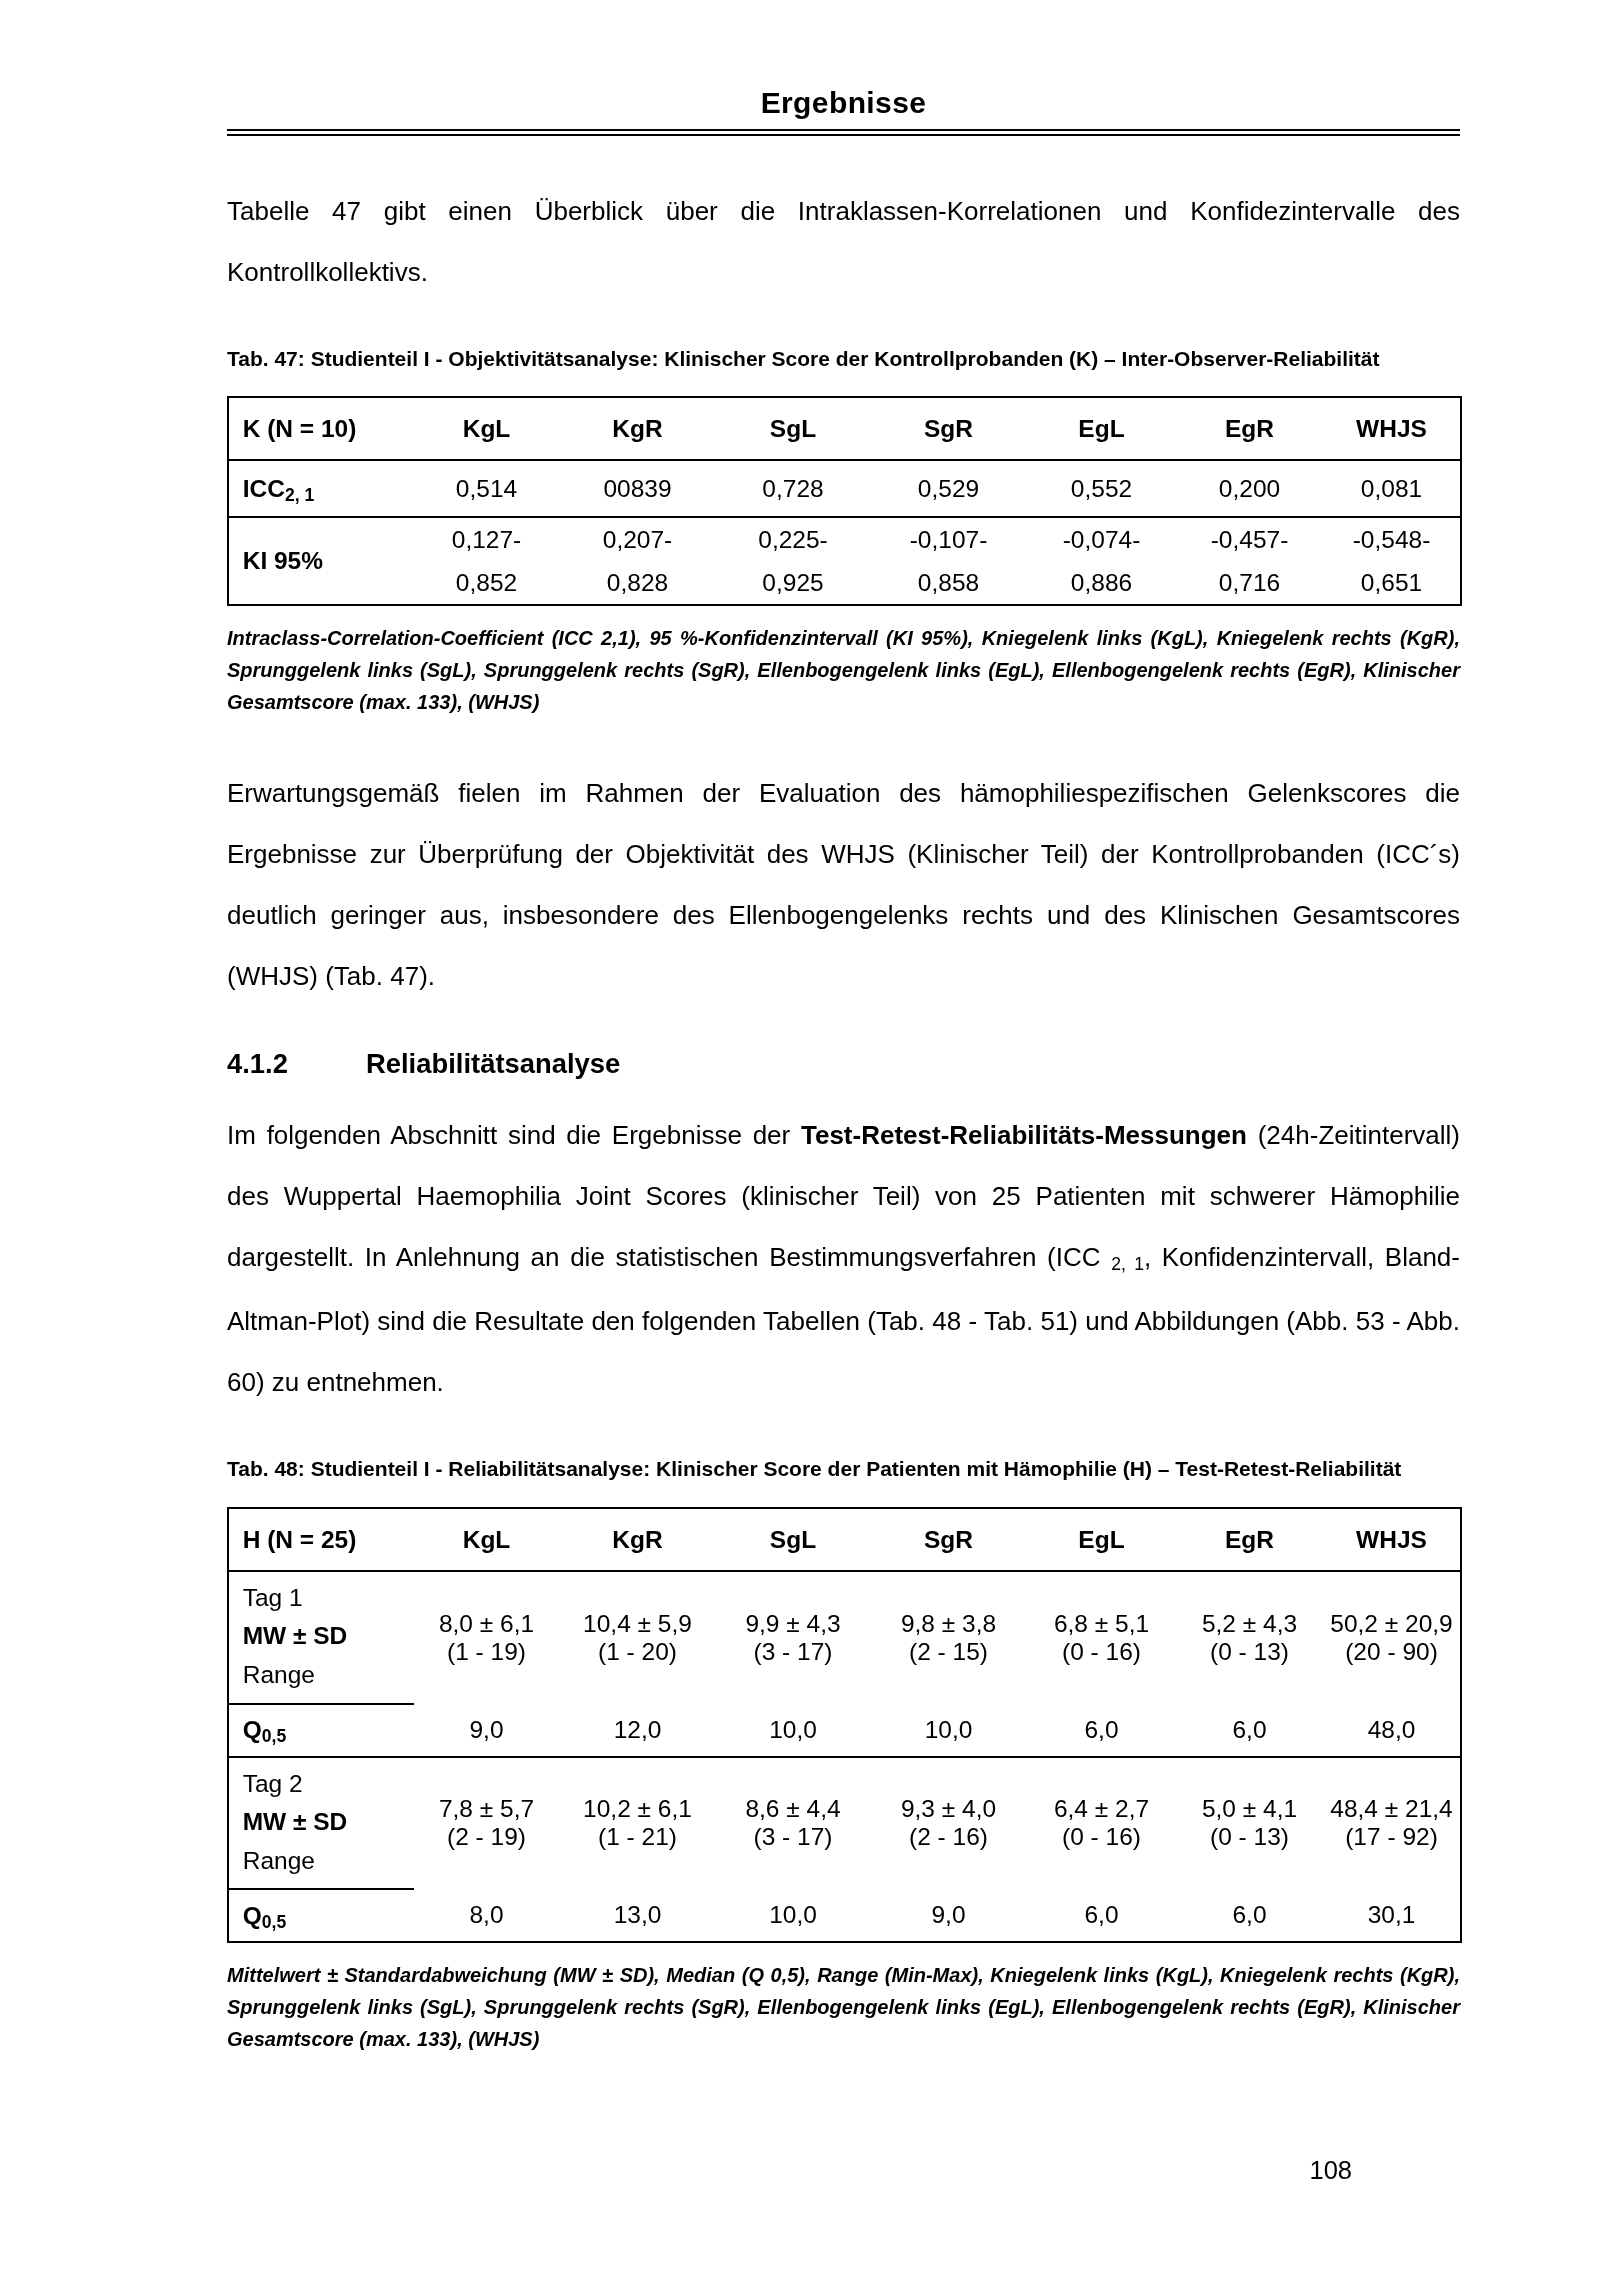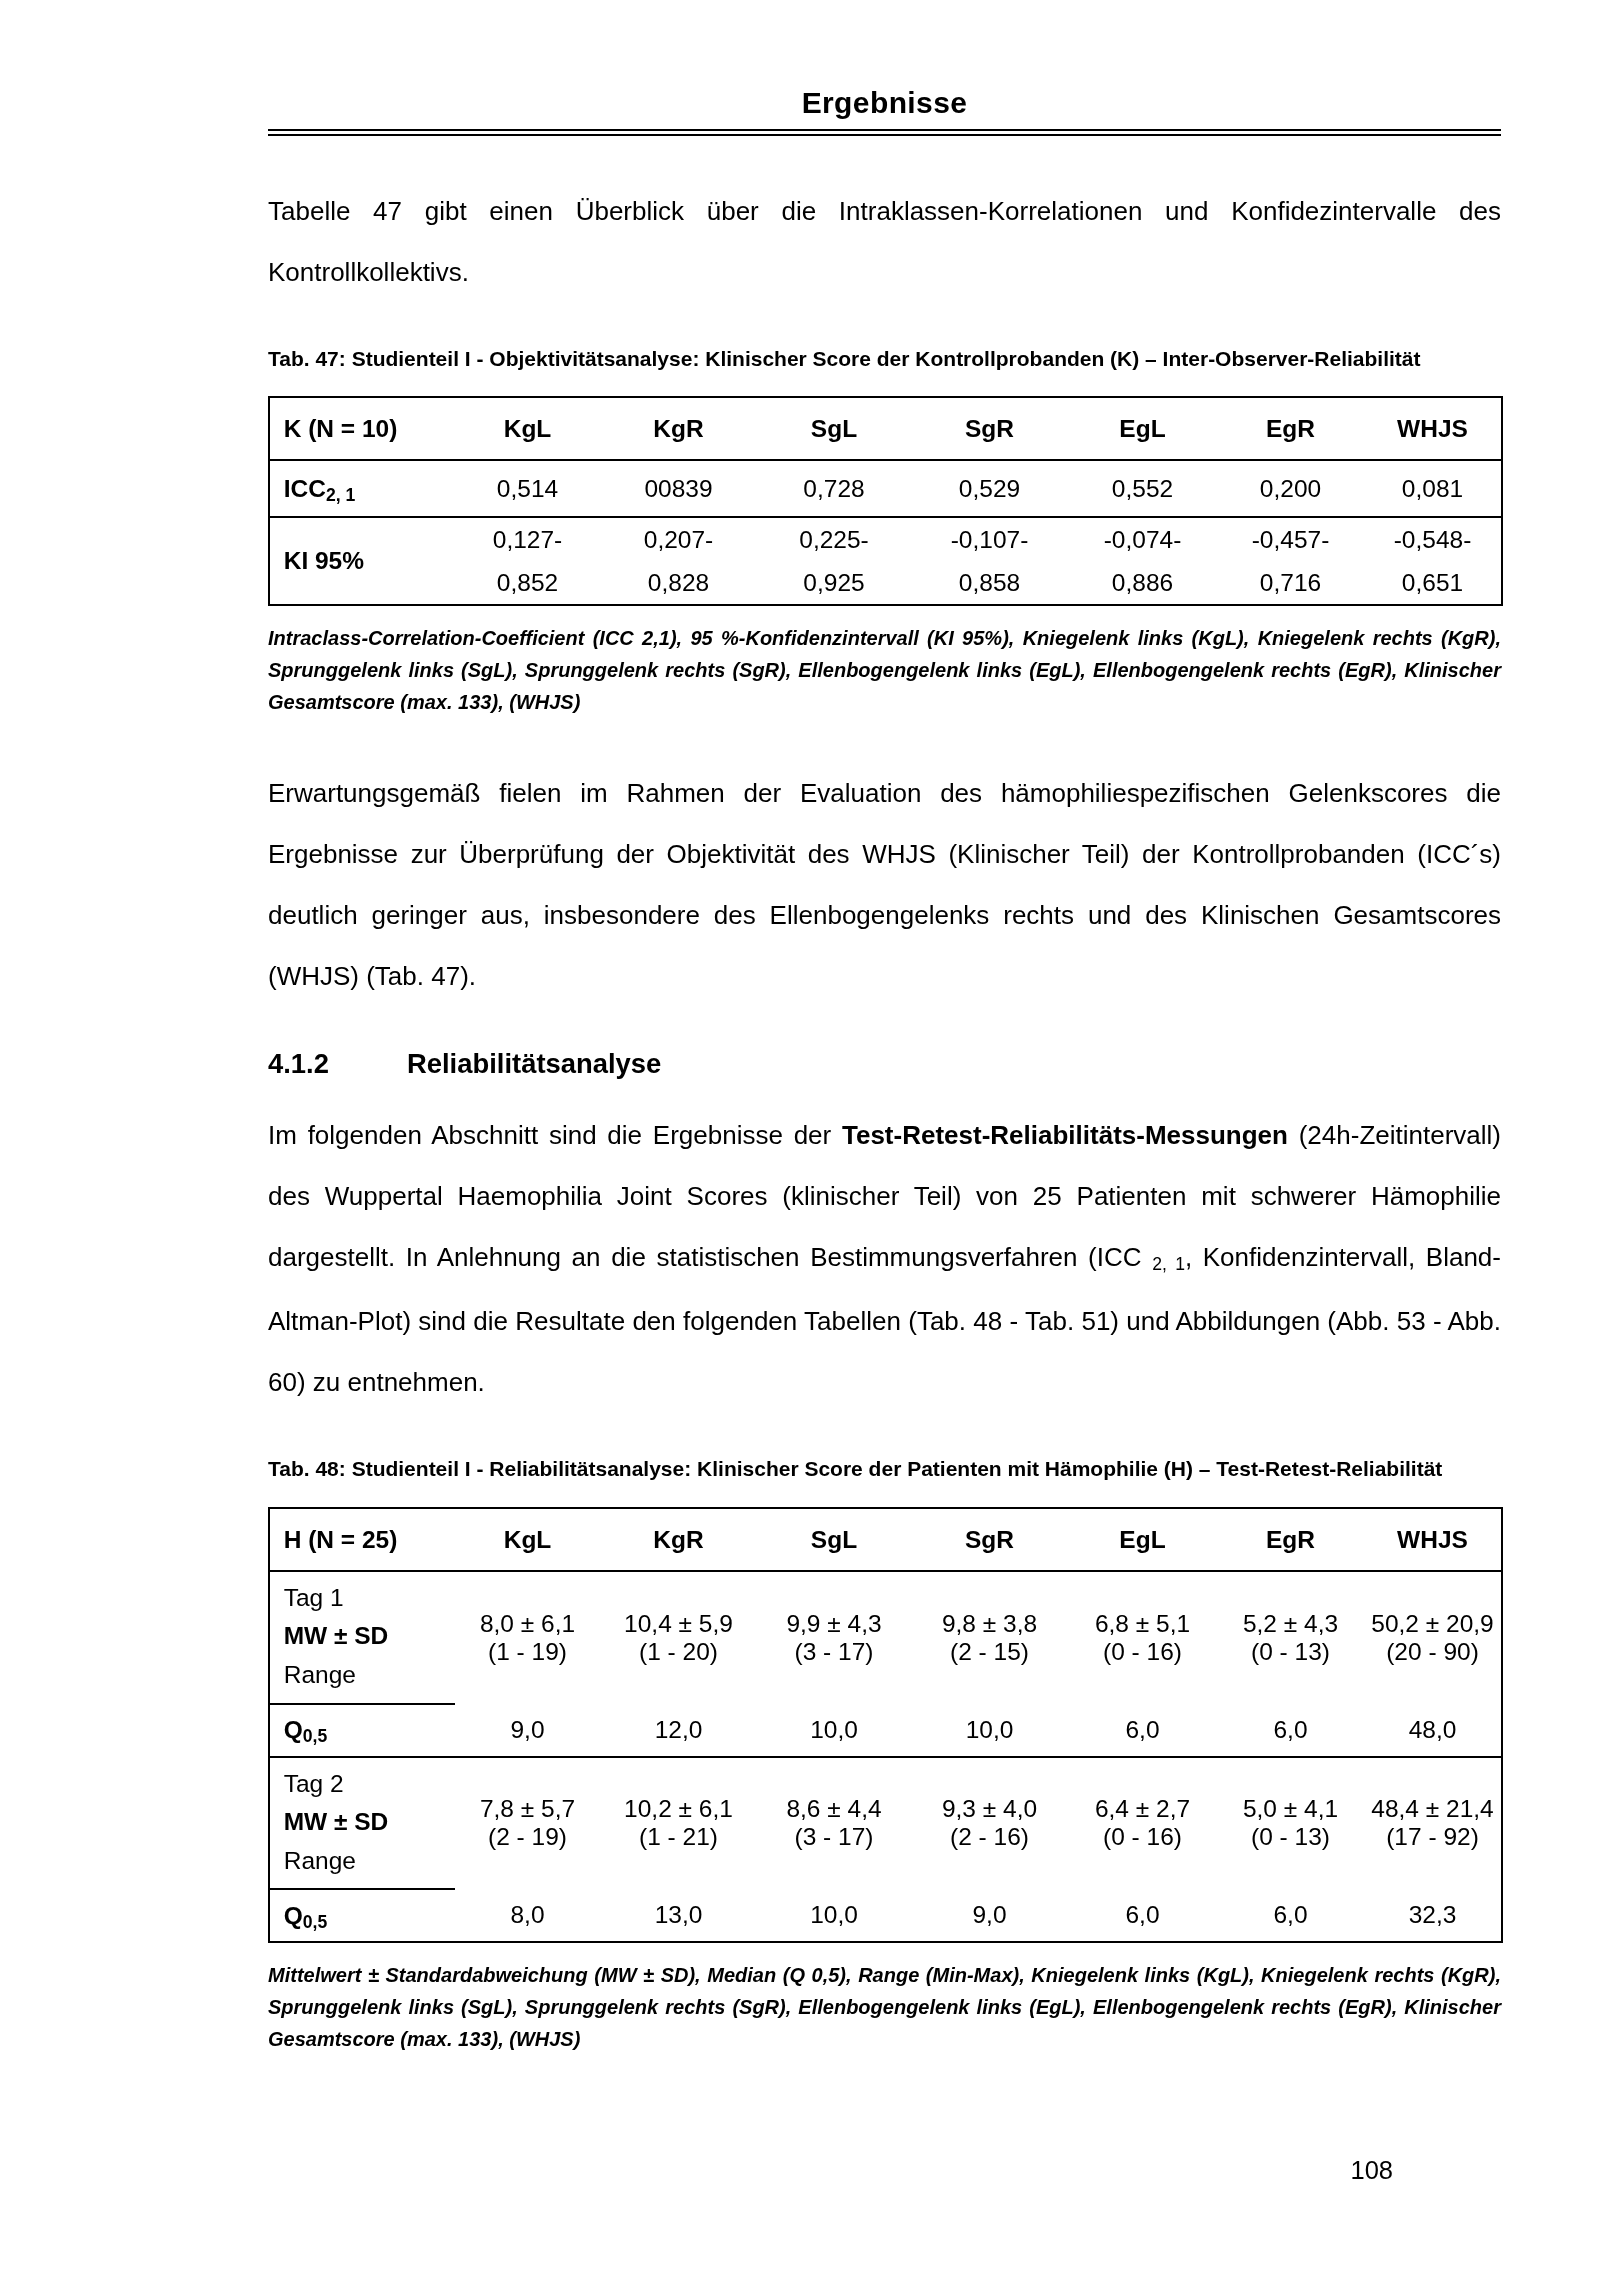--- a/index.html
+++ b/index.html
@@ -14,21 +14,20 @@
     color: #000000;
     position: relative;
   }
   .page {
     position: absolute;
     left: 0; top: 0;
     width: 1579px;
     height: 2293px;
     box-sizing: border-box;
     padding: 0;
-    margin-left: 41px;
   }
   .content {
     position: absolute;
     left: 227px;
     top: 86px;
     width: 1233px;
   }
   
   .runhead {
     text-align: center;
@@ -324,21 +323,21 @@
         <tr>
           <td class="lab" style="height:51px">
             <span class="lab-b">Q</span><span class="sub">0,5</span>
           </td>
           <td>8,0</td>
           <td>13,0</td>
           <td>10,0</td>
           <td>9,0</td>
           <td>6,0</td>
           <td>6,0</td>
-          <td>32,3</td>
+          <td>30,1</td>
         </tr>
       </tbody>
     </table>
 
     <div class="fn">Mittelwert ± Standardabweichung (MW ± SD), Median (Q 0,5), Range (Min-Max), Kniegelenk links (KgL), Kniegelenk rechts (KgR), Sprunggelenk links (SgL), Sprunggelenk rechts (SgR), Ellenbogengelenk links (EgL), Ellenbogengelenk rechts (EgR), Klinischer Gesamtscore (max. 133), (WHJS)</div>
 
   </div>
 
   <div class="pageno">108</div>
 </div>

